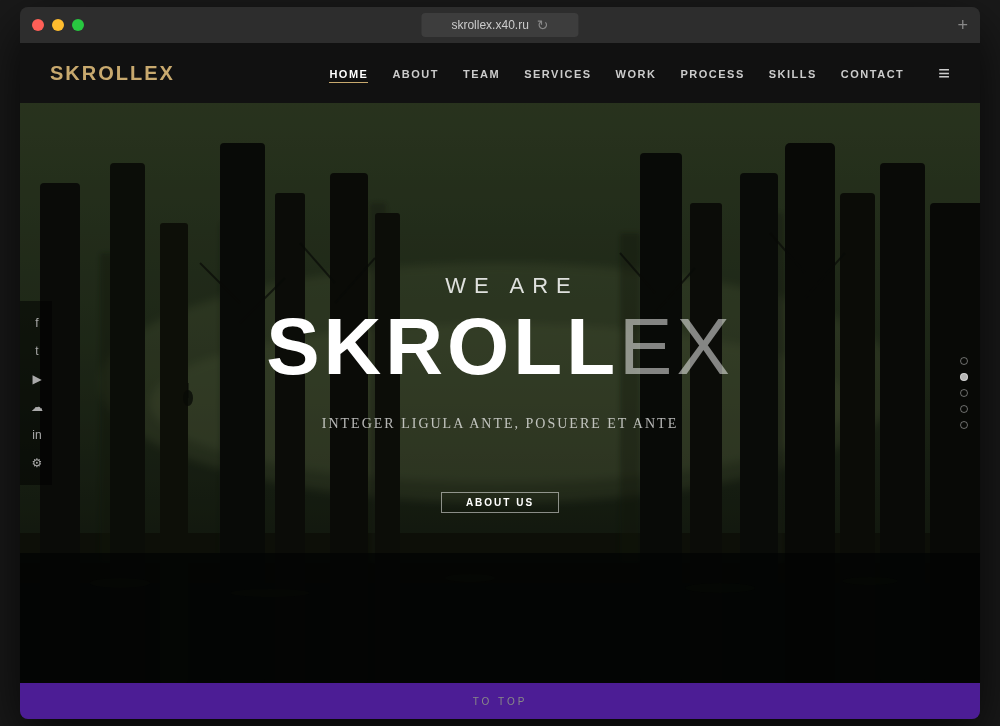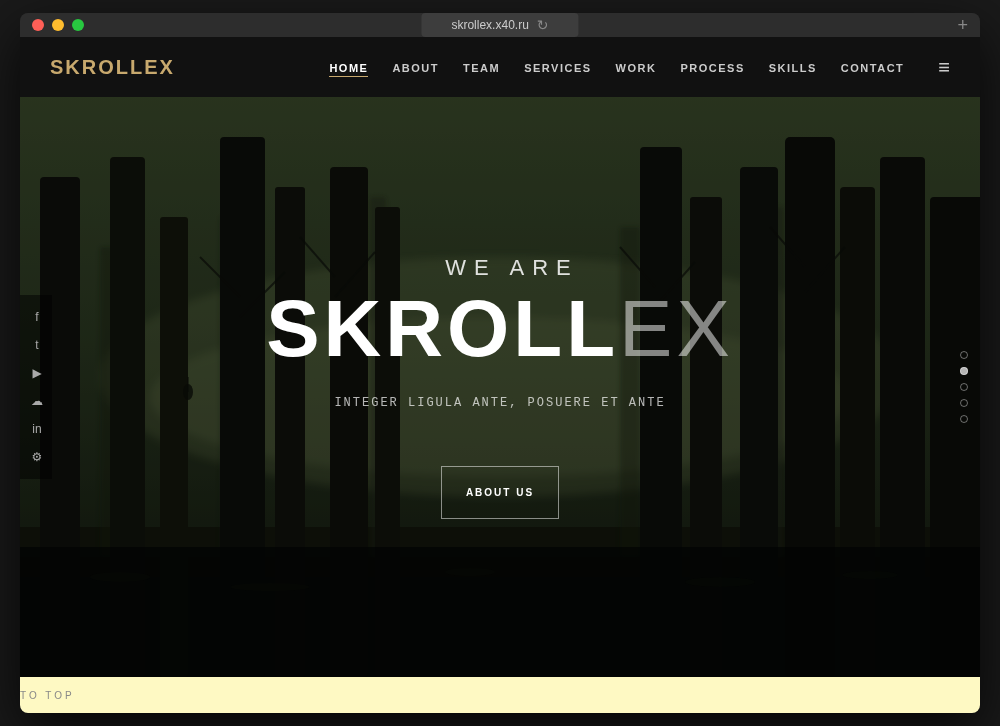--- a/index.html
+++ b/index.html
@@ -16,21 +16,21 @@
     .mac-window {
       width: 960px;
       border-radius: 8px;
       overflow: hidden;
       box-shadow: 0 20px 60px rgba(0,0,0,0.8);
       background: #1e1e1e;
     }
 
     .mac-titlebar {
       background: #2d2d2d;
-      height: 24px;
+      height: 36px;
       display: flex;
       align-items: center;
       padding: 0 12px;
       position: relative;
     }
 
     .mac-buttons {
       display: flex;
       gap: 8px;
       z-index: 1;
@@ -178,37 +178,37 @@
       color: #fff;
       font-weight: 900;
     }
 
     .hero-title .thin-part {
       color: rgba(255,255,255,0.5);
       font-weight: 200;
     }
 
     .hero-description {
-      font-size: 12px;
+      font-size: 14px;
       letter-spacing: 2px;
       text-transform: uppercase;
       color: rgba(255,255,255,0.7);
       line-height: 1.8;
       margin-bottom: 30px;
-      font-family: Liberation Mono, monospace;
+      font-family: Liberation Serif, serif;
     }
 
     .hero-buttons {
       display: flex;
       gap: 4px;
       justify-content: center;
     }
 
     .btn-outline {
-      padding: 20px 24px;
+      padding: 4px 24px;
       border: 1px solid rgba(255,255,255,0.5);
       background: transparent;
       color: #fff;
       font-size: 10px;
       letter-spacing: 2px;
       text-transform: uppercase;
       cursor: pointer;
       font-weight: 600;
       transition: all 0.2s;
     }
@@ -258,24 +258,25 @@
       border: 1px solid rgba(255,255,255,0.4);
       cursor: pointer;
     }
 
     .dot-circle.active {
       background: rgba(255,255,255,0.7);
     }
 
     
     .footer-bar {
-      background: #fef9c3;
+      background: #4c1d95;
       height: 36px;
       display: flex;
       align-items: center;
+      justify-content: center;
     }
 
     .to-top {
       color: #888;
       font-size: 10px;
       letter-spacing: 3px;
       text-transform: uppercase;
       cursor: pointer;
     }
 

